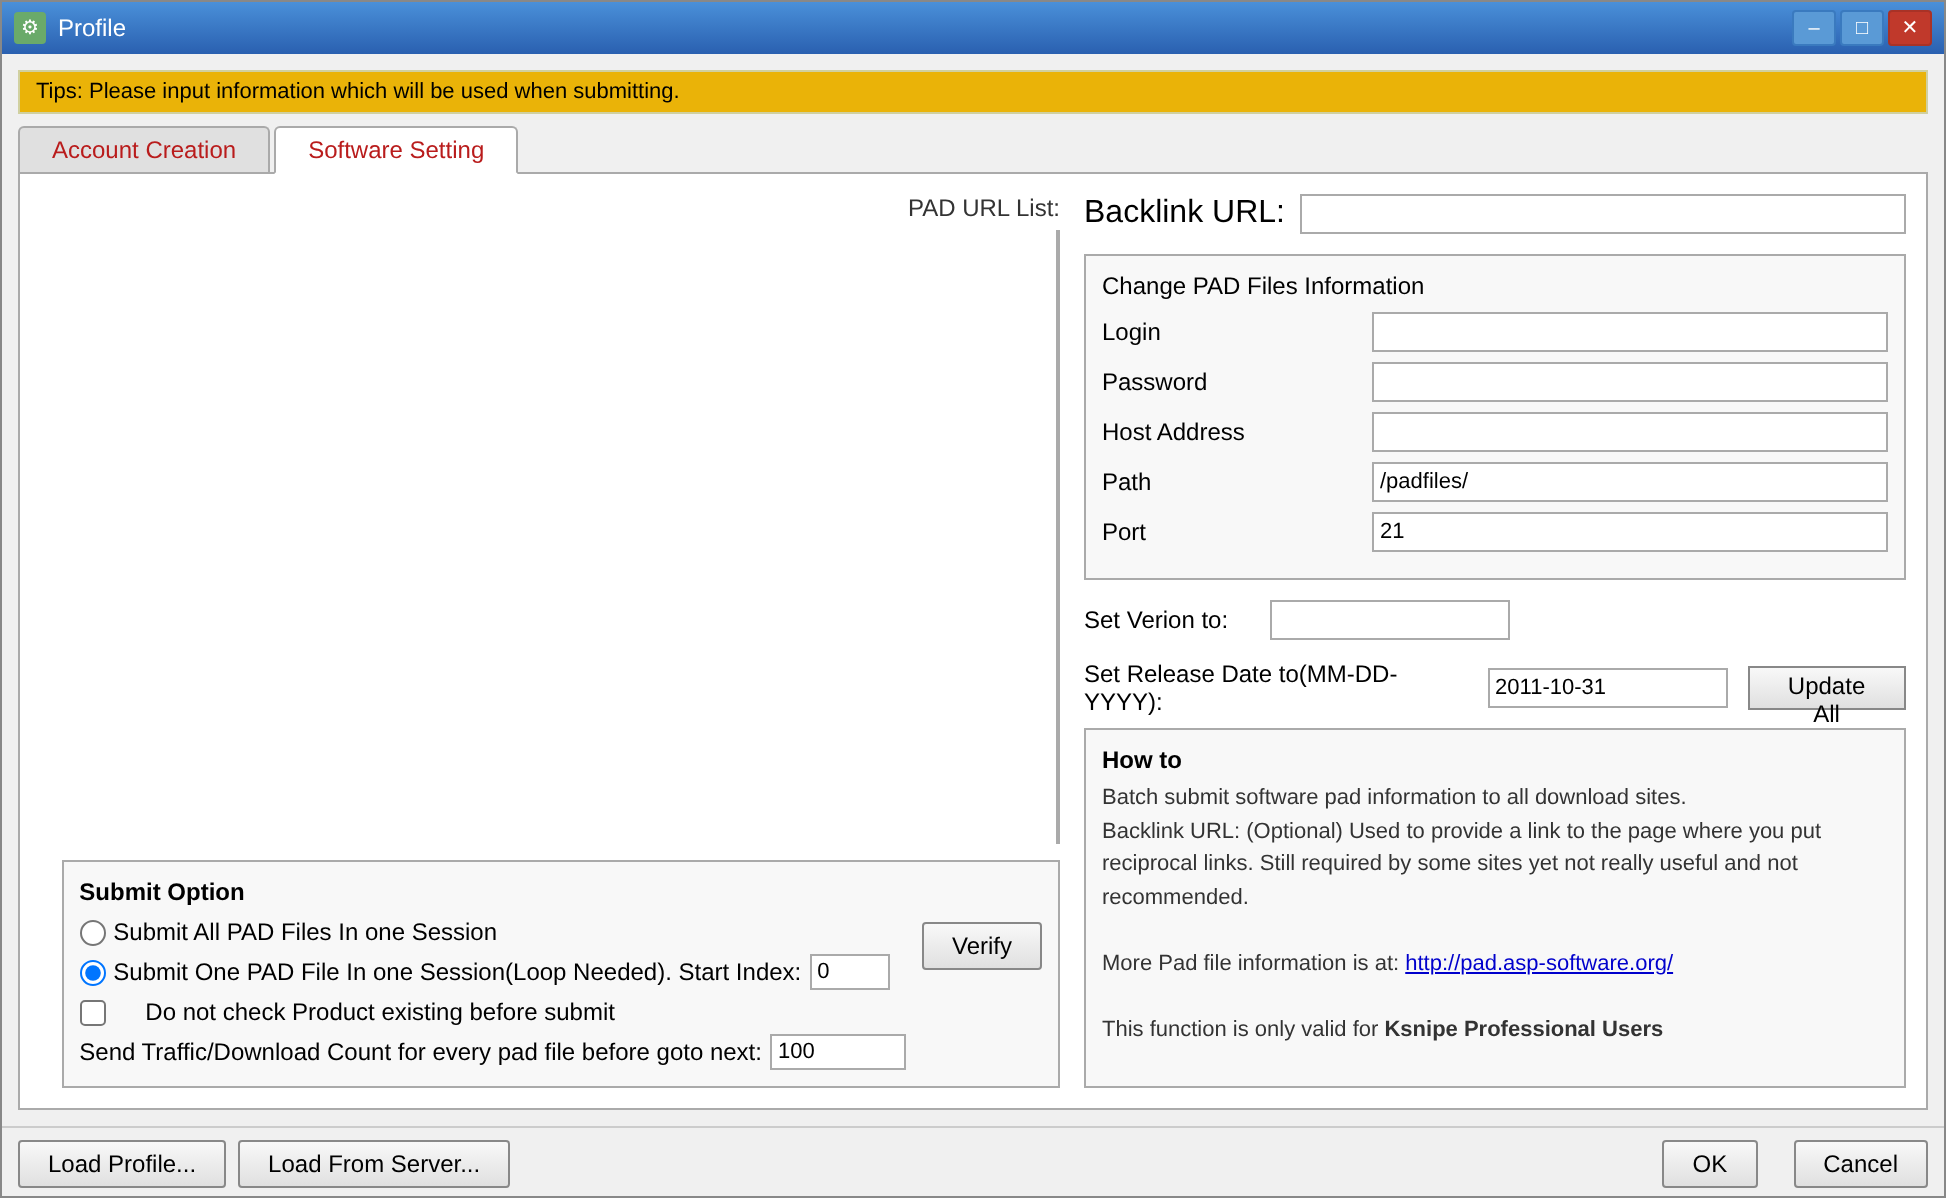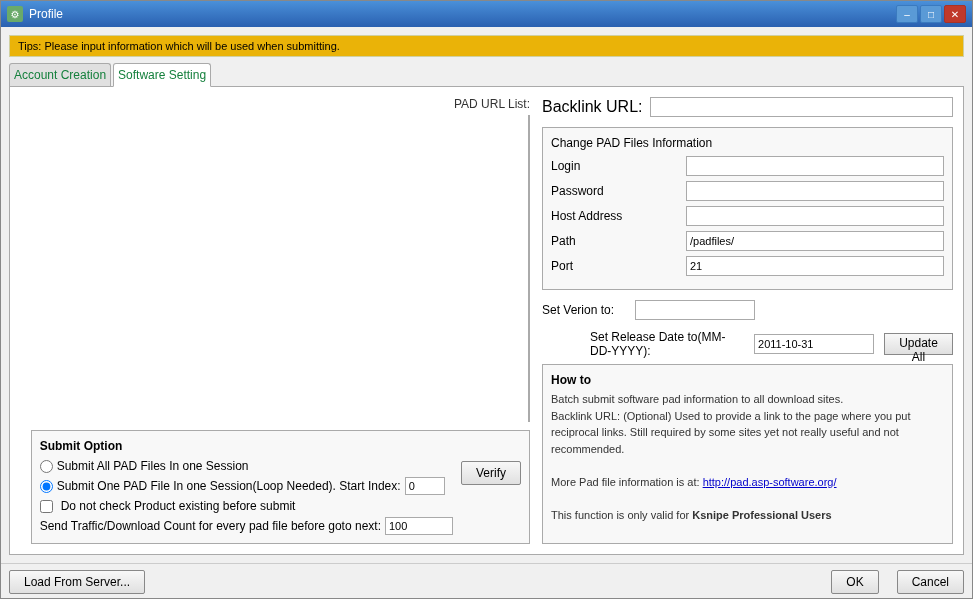--- a/index.html
+++ b/index.html
@@ -96,29 +96,29 @@
     }
 
     .tabs {
       display: flex;
       border-bottom: 1px solid #aaa;
       margin-bottom: 0;
       flex-shrink: 0;
     }
 
     .tab {
-      padding: 4px 4px;
+      padding: 4px 16px;
       background: #e0e0e0;
       border: 1px solid #aaa;
       border-bottom: none;
       cursor: pointer;
       font-size: 12px;
       margin-right: 2px;
       border-radius: 3px 3px 0 0;
-      color: #15803d;
+      color: #b91c1c;
     }
 
     .tab.active {
       background: #ffffff;
       border-bottom: 1px solid #ffffff;
       margin-bottom: -1px;
       z-index: 1;
       font-weight: normal;
     }
 
@@ -177,21 +177,21 @@
       width: 40px;
       height: 18px;
       border: 1px solid #aaa;
       padding: 1px 3px;
       font-size: 11px;
     }
 
     .checkbox-row {
       display: flex;
       align-items: center;
-      gap: 8px;
+      gap: 20px;
       margin-bottom: 4px;
       font-size: 12px;
     }
 
     .traffic-row {
       display: flex;
       align-items: center;
       gap: 4px;
       font-size: 12px;
     }
@@ -277,21 +277,20 @@
       border: 1px solid #aaa;
       padding: 1px 3px;
       font-size: 11px;
     }
 
     .set-release-row {
       display: flex;
       align-items: center;
       gap: 10px;
       margin-top: 4px;
-      margin-left: 48px;
     }
 
     .set-release-label {
       font-size: 12px;
     }
 
     .set-release-input {
       width: 120px;
       height: 20px;
       border: 1px solid #aaa;
@@ -512,20 +511,21 @@
             <span>This function is only valid for </span><span class="how-to-bold">Ksnipe Professional Users</span>
           </div>
         </div>
 
       </div>
     </div>
   </div>
 
   <div class="bottom-bar">
     <div class="bottom-left">
+      <button class="bottom-btn">Load Profile...</button>
       <button class="bottom-btn">Load From Server...</button>
     </div>
     <div class="bottom-right">
       <button class="bottom-btn">OK</button>
       <button class="bottom-btn">Cancel</button>
     </div>
   </div>
 </div>
 
 </body></html>

